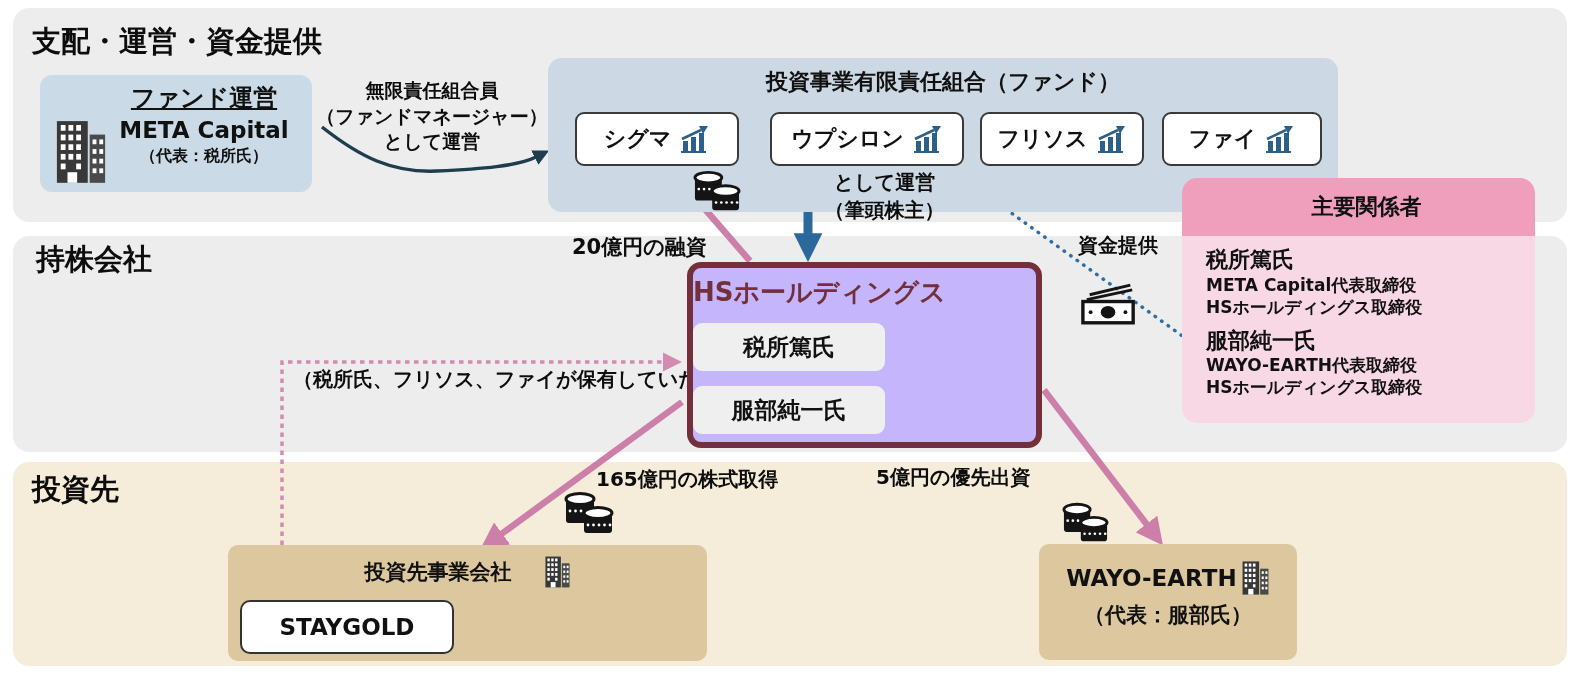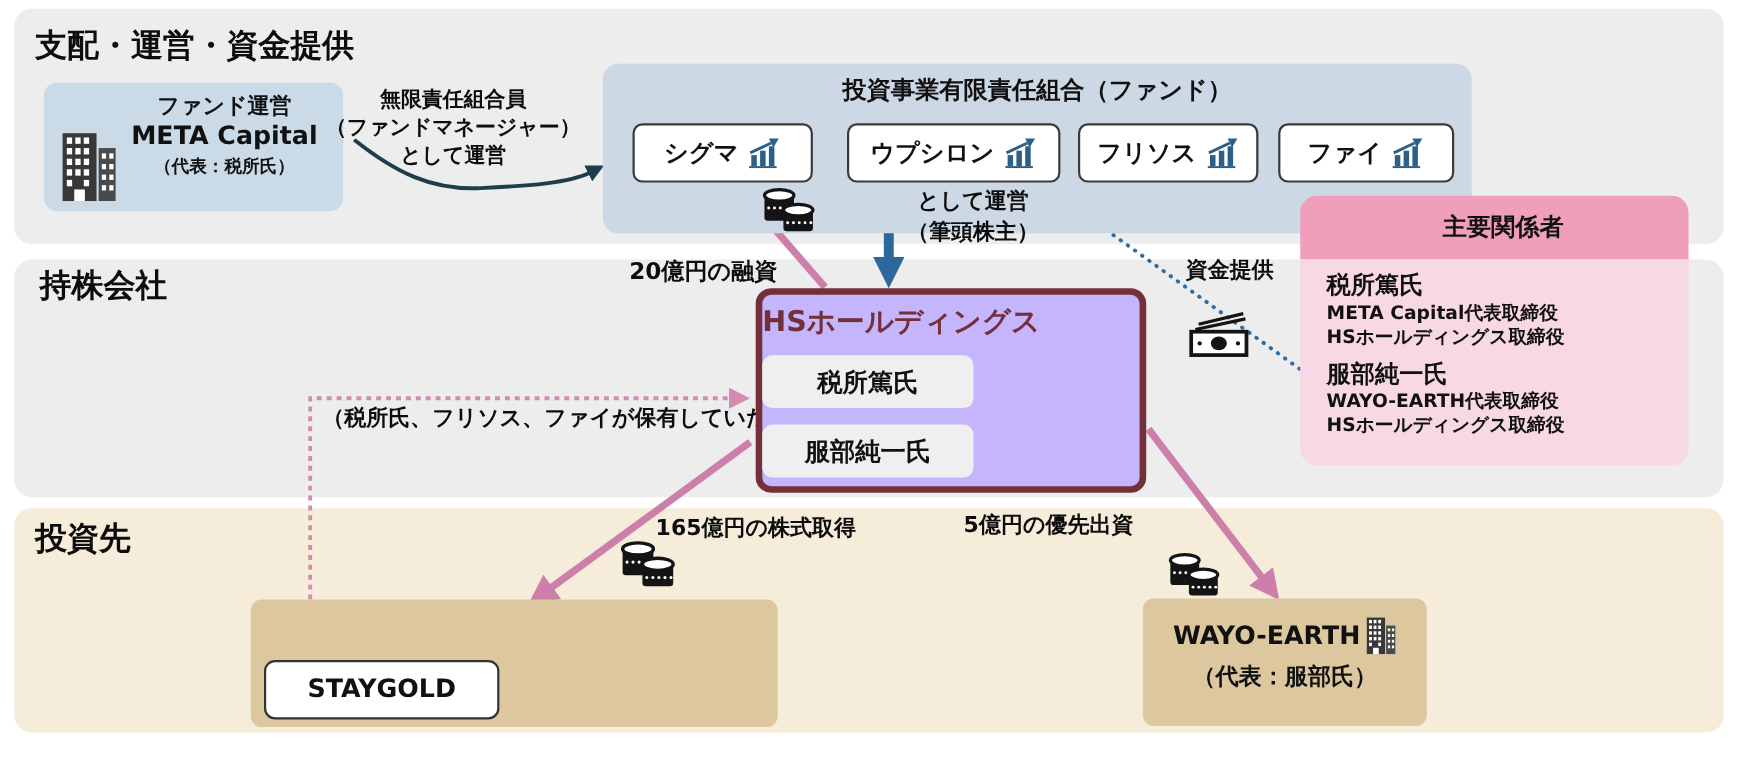--- a/index.html
+++ b/index.html
@@ -13,21 +13,21 @@
   .fund-container{position:absolute;left:548px;top:58px;width:790px;height:154px;
                   background:#ccd8e4;border-radius:14px;}
   .fund-title{text-align:center;padding-top:9px;font-size:22px;white-space:nowrap;}
   .fund-item{position:absolute;top:54px;height:50px;background:#fff;border:2px solid #3a3a3a;
              border-radius:9px;display:flex;align-items:center;justify-content:center;gap:9px;
              font-size:22px;white-space:nowrap;}
   
   .meta-box{position:absolute;left:40px;top:75px;width:272px;height:117px;background:#cbdae7;
             border-radius:12px;}
   .meta-texts{position:absolute;left:64px;top:8px;width:200px;text-align:center;line-height:1.32;}
-  .meta-role{font-size:20px;}
+  .meta-role{font-size:24px;text-decoration:underline;}
   .meta-name{font-size:23px;}
   .meta-rep{font-size:16px;}
   
   .hs-box{position:absolute;left:687px;top:262px;width:355px;height:186px;background:#c4b5fd;
           border:6px solid #73303a;border-radius:14px;box-sizing:border-box;
           display:flex;flex-direction:column;align-items:flex-start;}
   .hs-title{margin-top:7px;font-size:26px;color:#73303a;white-space:nowrap;}
   .hs-member{width:192px;height:48px;background:#efefef;border-radius:9px;font-size:23px;
              display:flex;align-items:center;justify-content:center;white-space:nowrap;}
   .hs-member.m1{margin-top:13px;}
@@ -168,21 +168,21 @@
           <use href="#bldg"></use>
         </svg>
     </span>
     <div class="meta-texts">
       <div class="meta-role">ファンド運営</div>
       <div class="meta-name">META Capital</div>
       <div class="meta-rep">（代表：税所氏）</div>
     </div>
   </div>
 
-  <div class="flow-label center" style="left:292px;top:78px;width:240px;font-size:19px;line-height:1.35;">
+  <div class="flow-label center" style="left:312px;top:78px;width:240px;font-size:19px;line-height:1.35;">
     <div>無限責任組合員</div>
     <div>（ファンドマネージャー）</div>
     <div>として運営</div>
   </div>
 
   <div class="fund-container">
     <div class="fund-title">投資事業有限責任組合（ファンド）</div>
     <div class="fund-item" style="left:27px;width:160px;">
       <span>シグマ</span>
       <svg width="30" height="28" viewBox="0 0 30 28">
@@ -252,20 +252,26 @@
       <div class="kp-name">税所篤氏</div>
       <div class="kp-role">META Capital代表取締役</div>
       <div class="kp-role">HSホールディングス取締役</div>
       <div class="kp-name kp-p2">服部純一氏</div>
       <div class="kp-role">WAYO-EARTH代表取締役</div>
       <div class="kp-role">HSホールディングス取締役</div>
     </div>
   </div>
 
   <div class="tanbox" style="left:228px;top:545px;width:479px;height:116px;">
+    <div class="inv-title-row">
+      <span class="inv-title">投資先事業会社</span>
+      <svg width="27" height="37" viewBox="0 0 56 66">
+          <use href="#bldg"></use>
+        </svg>
+    </div>
     <div class="companybox" style="left:12px;width:210px;">STAYGOLD</div>
   </div>
 
   <div class="tanbox" style="left:1039px;top:544px;width:258px;height:116px;">
     <div class="wayo-inner">
       <div class="wayo-row">
         <span class="wayo-name">WAYO-EARTH</span>
         <svg width="29" height="39" viewBox="0 0 56 66">
             <use href="#bldg"></use>
           </svg>

